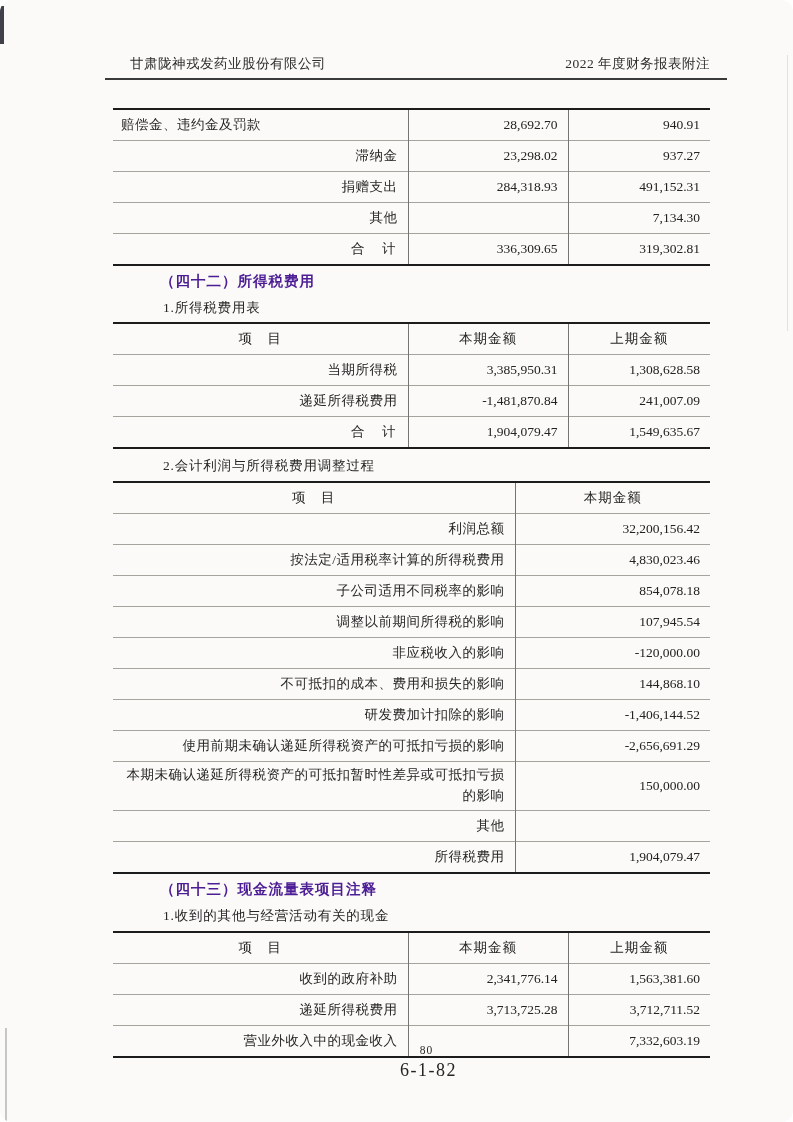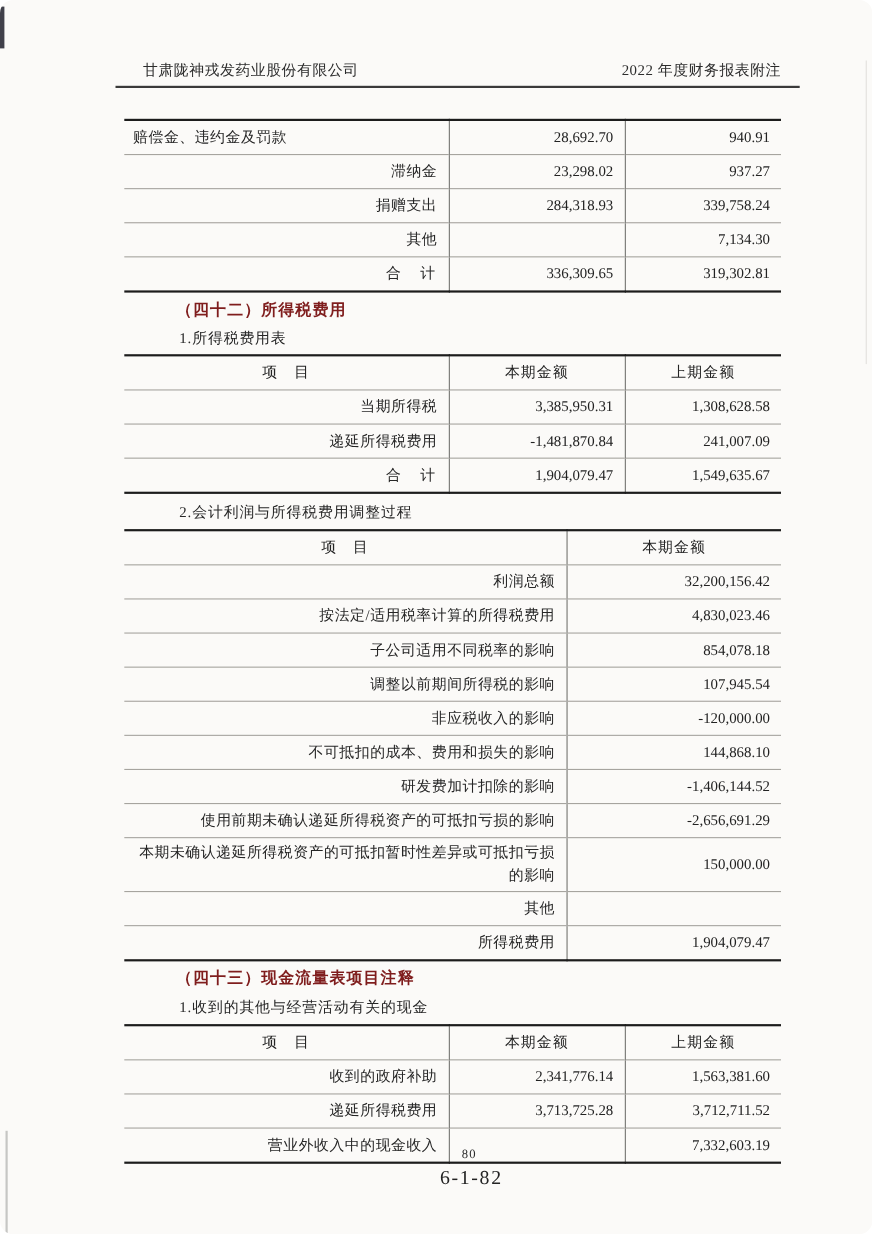--- a/index.html
+++ b/index.html
@@ -20,21 +20,21 @@
 
   
   .doc-header {
     display:flex; justify-content:space-between; align-items:flex-end;
     padding-top:55px; margin-left:130px; margin-right:83px;
     font-size:13.5px; letter-spacing:0.5px; color:#2c2c2c;
   }
   .header-rule { margin:5px 66px 0 105px; height:2px; background:#3a3a3a; }
 
   
-  .section-heading { margin:6px 0 0 160px; font-size:14.5px; font-weight:bold; letter-spacing:1px; color:#7f1d1d; }
+  .section-heading { margin:6px 0 0 160px; font-size:14.5px; font-weight:bold; letter-spacing:1px; color:#4c1d95; }
   .sub-heading { margin:8px 0 0 163px; font-size:13.5px; letter-spacing:0.8px; color:#262626; }
 
   
   table.fin-table {
     border-collapse:collapse; table-layout:fixed;
     margin-left:113px; width:597px;
     border-top:2.5px solid #1c1c1c; border-bottom:2.5px solid #1c1c1c;
     font-size:13.5px;
   }
   table.fin-table td, table.fin-table th { height:30px; padding:0 10px; font-weight:normal; overflow:hidden; }
@@ -85,21 +85,21 @@
       <td class="num">940.91</td>
     </tr>
     <tr>
       <td class="lbl">滞纳金</td>
       <td class="num">23,298.02</td>
       <td class="num">937.27</td>
     </tr>
     <tr>
       <td class="lbl">捐赠支出</td>
       <td class="num">284,318.93</td>
-      <td class="num">339,758.24</td>
+      <td class="num">491,152.31</td>
     </tr>
     <tr>
       <td class="lbl">其他</td>
       <td class="num"></td>
       <td class="num">7,134.30</td>
     </tr>
     <tr>
       <td class="lbl ctr">合　计</td>
       <td class="num">336,309.65</td>
       <td class="num">319,302.81</td>

